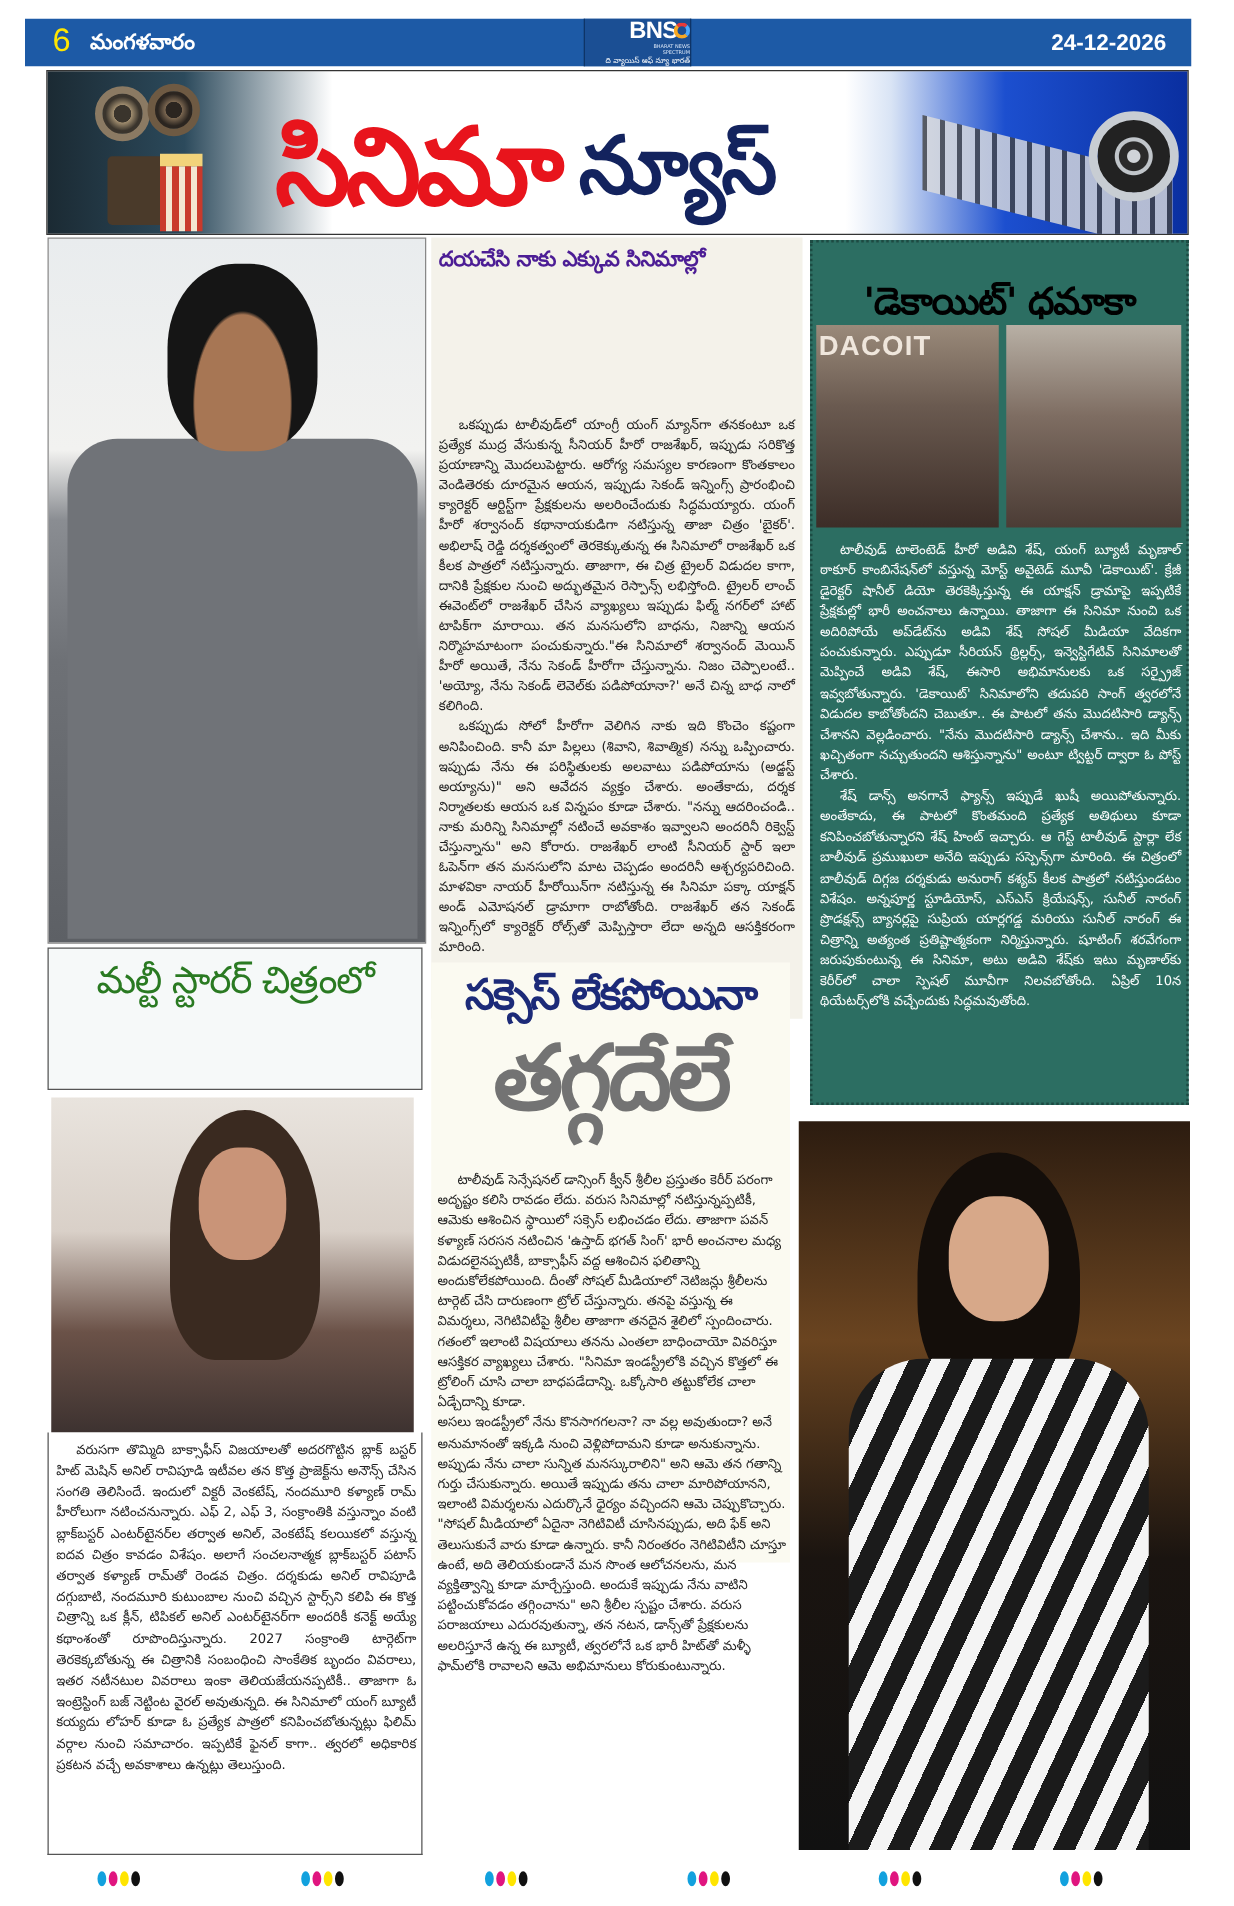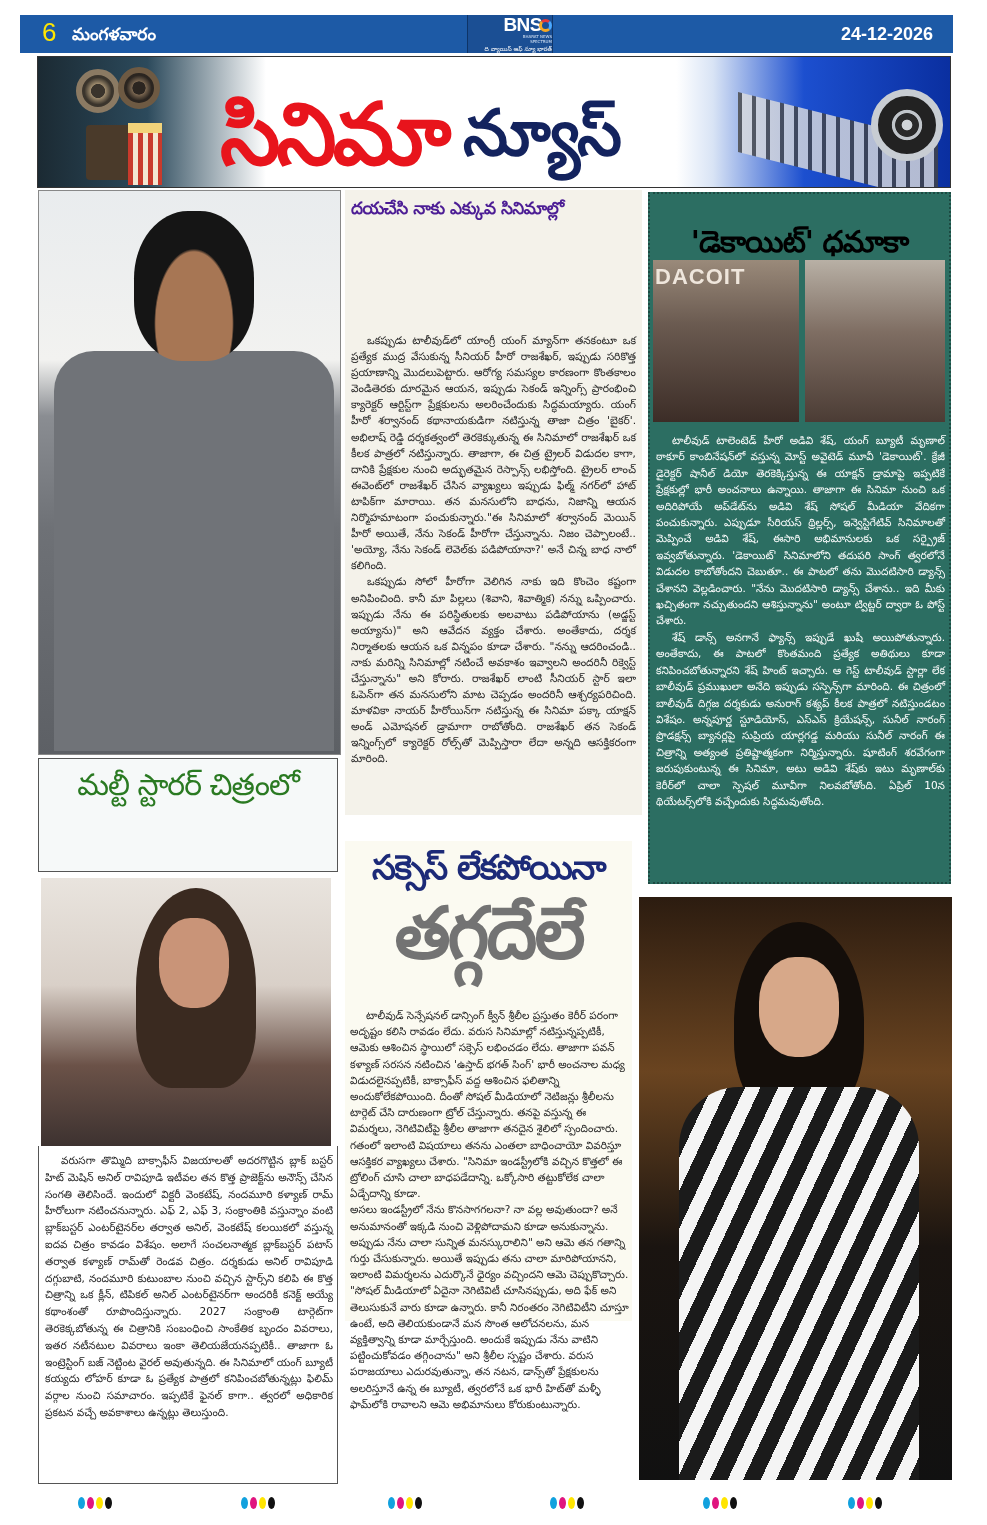--- a/index.html
+++ b/index.html
@@ -76,21 +76,21 @@
   .art-dacoit .body-text { left: 6px; top: 238px; width: 289px; color: #ffffff; font-size: 10.5px; line-height: 16.4px; }
 
   
   .art-kayadu-head { position: absolute; left: 38px; top: 758px; width: 300px; height: 114px; background: #f6f9f9; border: 1px solid #555; }
   .art-kayadu-head .line1 { position: absolute; left: 0; top: 8px; width: 100%; text-align: center; font-size: 30px; color: #2a7a22; letter-spacing: -1px; }
   .art-kayadu-head .line2 { position: absolute; left: 0; top: 58px; width: 100%; text-align: center; font-size: 30px; color: #2a7a22; letter-spacing: -1px; }
   .art-kayadu-body { position: absolute; left: 38px; top: 1146px; width: 300px; height: 338px; border: 1px solid #555; border-top: none; background: #fff; }
   .art-kayadu-body .body-text { left: 6px; top: 6px; width: 288px; font-size: 10.5px; line-height: 16.8px; }
 
   
-  .art-sree { position: absolute; left: 345px; top: 841px; width: 287px; height: 480px; background: #fbfaf1; }
+  .art-sree { position: absolute; left: 345px; top: 770px; width: 287px; height: 480px; background: #fbfaf1; }
   .art-sree .head1 { position: absolute; left: 0; top: 6px; width: 100%; text-align: center; font-size: 34px; font-weight: bold; color: #1c2a78; letter-spacing: -1.5px; }
   .art-sree .head2 { position: absolute; left: 0; top: 42px; width: 100%; text-align: center; font-size: 72px; font-weight: bold; color: #737373; letter-spacing: -3px; line-height: 100px; }
   .art-sree .body-text { left: 5px; top: 166px; width: 280px; font-size: 10.5px; line-height: 16.2px; text-align: left; }
 
   
   .reg { position: absolute; top: 1497px; display: flex; gap: 2px; }
   .reg span { display: inline-block; width: 7px; height: 12px; border-radius: 50%; }
   .c { background: #12a1de; } .m { background: #e0157f; } .y { background: #ffe500; } .k { background: #111; }
 </style>
 </head>

